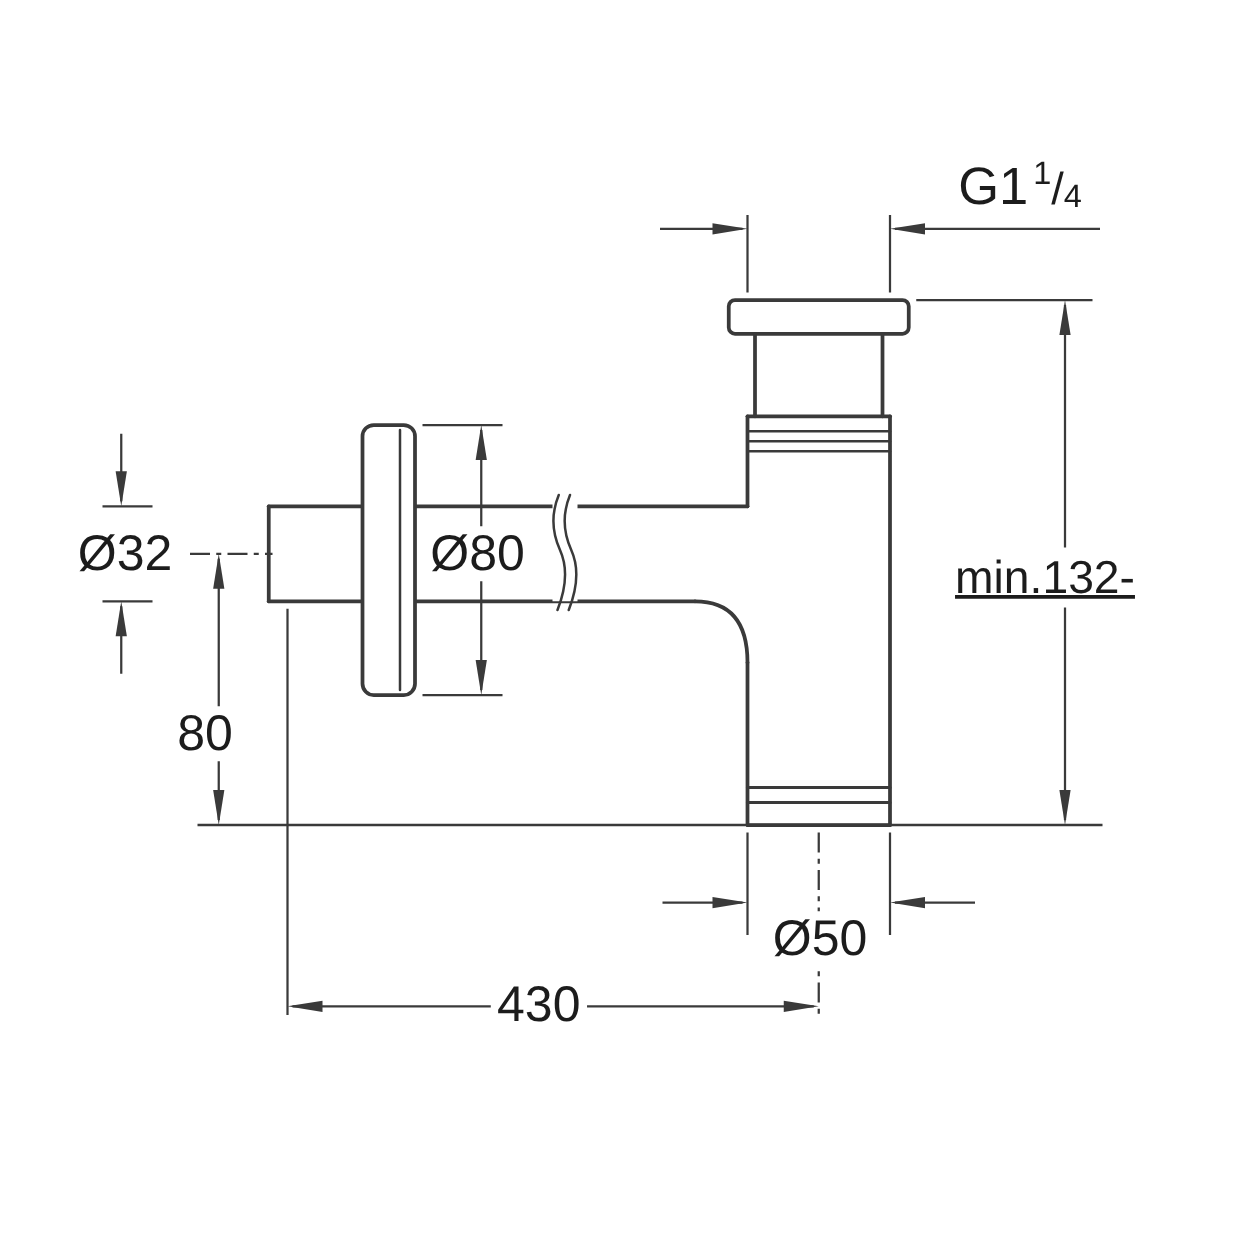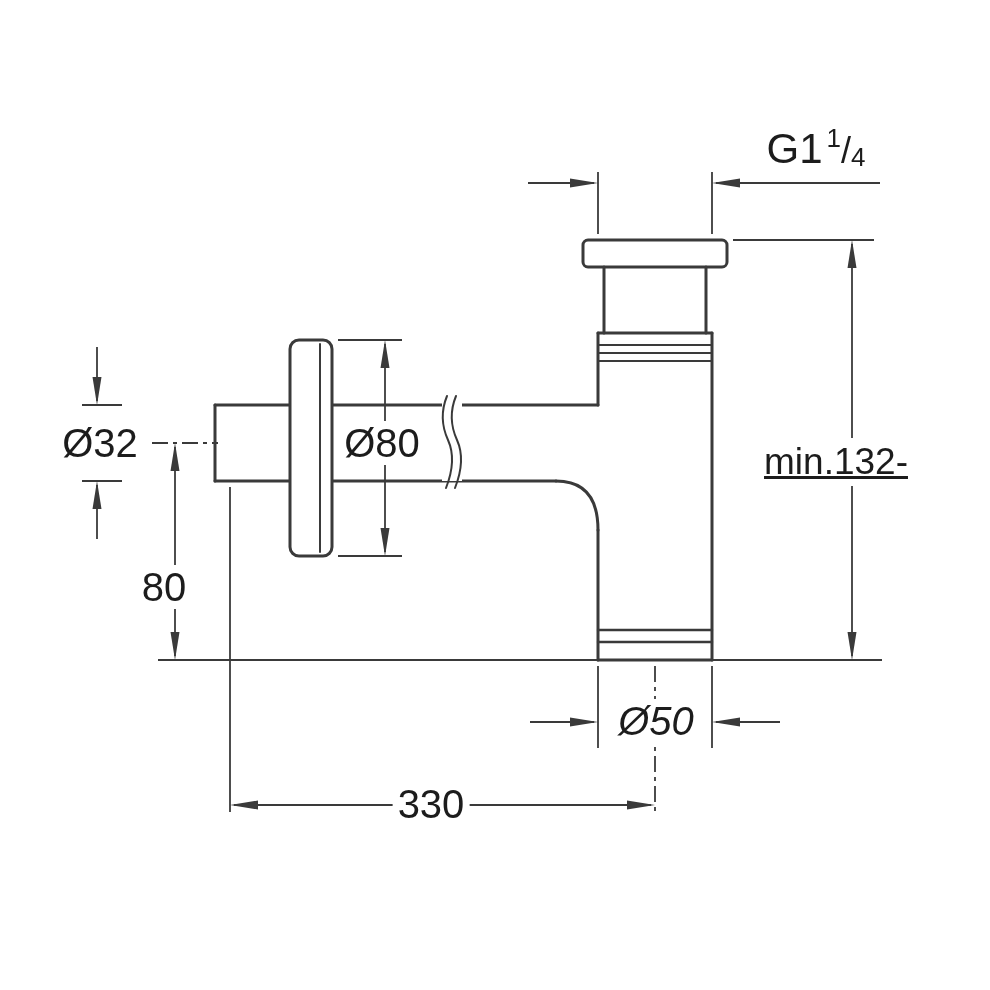--- a/index.html
+++ b/index.html
@@ -25,21 +25,21 @@
   }
   .lbl-g1 { left: 816px; top: 149px; font-size: 42px; }
   .lbl-g1 .fnum   { font-size: 26px; position: relative; top: -16px; margin-left: 4px; }
   .lbl-g1 .fslash { font-size: 36px; }
   .lbl-g1 .fden   { font-size: 26px; position: relative; top: 3px; }
   .lbl-minmax { left: 836px; top: 462px; font-size: 37px; line-height: 44px; text-align: right; padding: 2px 6px; text-decoration: underline; }
   .lbl-minmax span { display: block; }
   .lbl-d32  { left: 100px; top: 443px; }
   .lbl-d80  { left: 382px; top: 443px; }
   .lbl-h80  { left: 164px; top: 551px; margin-top: 36px; }
-  .lbl-d50  { left: 656px; top: 721px; font-style: italic; }
+  .lbl-d50  { left: 656px; top: 751px; }
   .lbl-l330 { left: 431px; top: 804px; }
 </style>
 </head>
 <body>
 
 <div id="canvas">
 
   <svg id="drawing-svg" width="990" height="990" viewBox="0 0 990 990" xmlns="http://www.w3.org/2000/svg">
 
     <g stroke="#3a3a3a" fill="none" stroke-width="3" stroke-linecap="round" stroke-linejoin="round">
@@ -157,15 +157,15 @@
   </div>
 
   <div class="lbl lbl-d32">Ø32</div>
 
   <div class="lbl lbl-d80">Ø80</div>
 
   <div class="lbl lbl-h80">80</div>
 
   <div class="lbl lbl-d50">Ø50</div>
 
-  <div class="lbl lbl-l330">330</div>
+  <div class="lbl lbl-l330">430</div>
 
 </div>
 
 </body></html>

